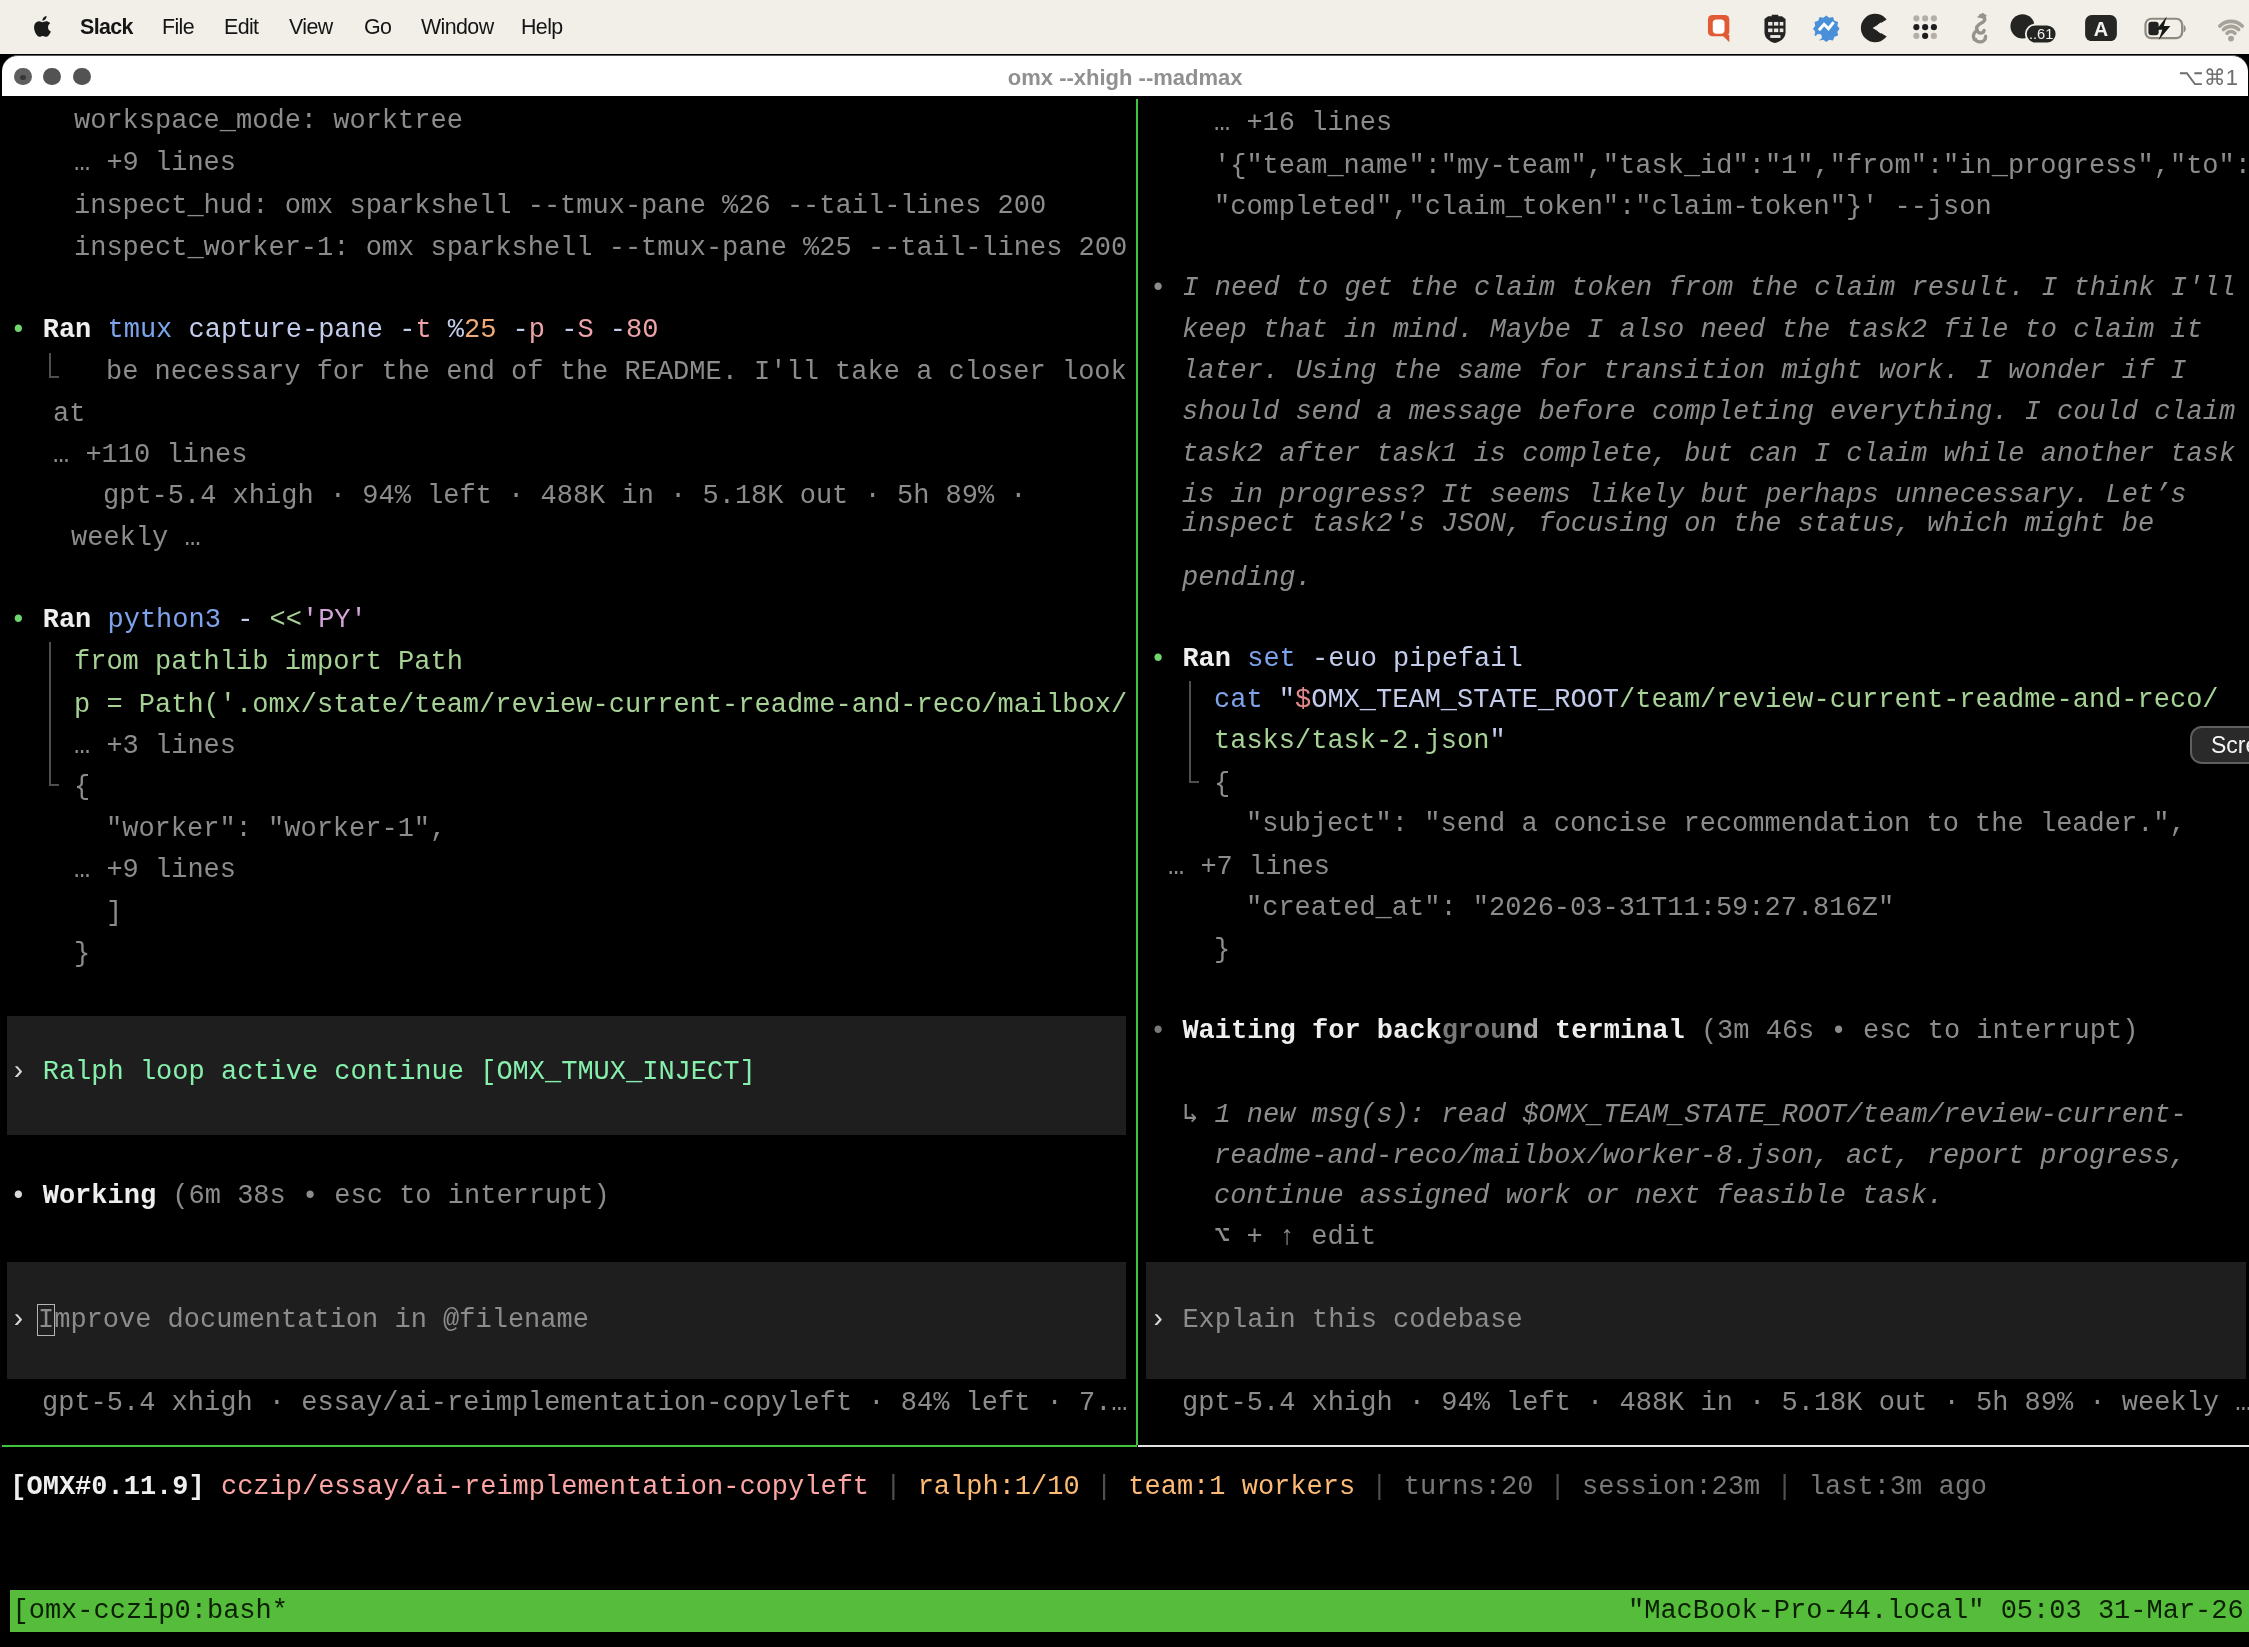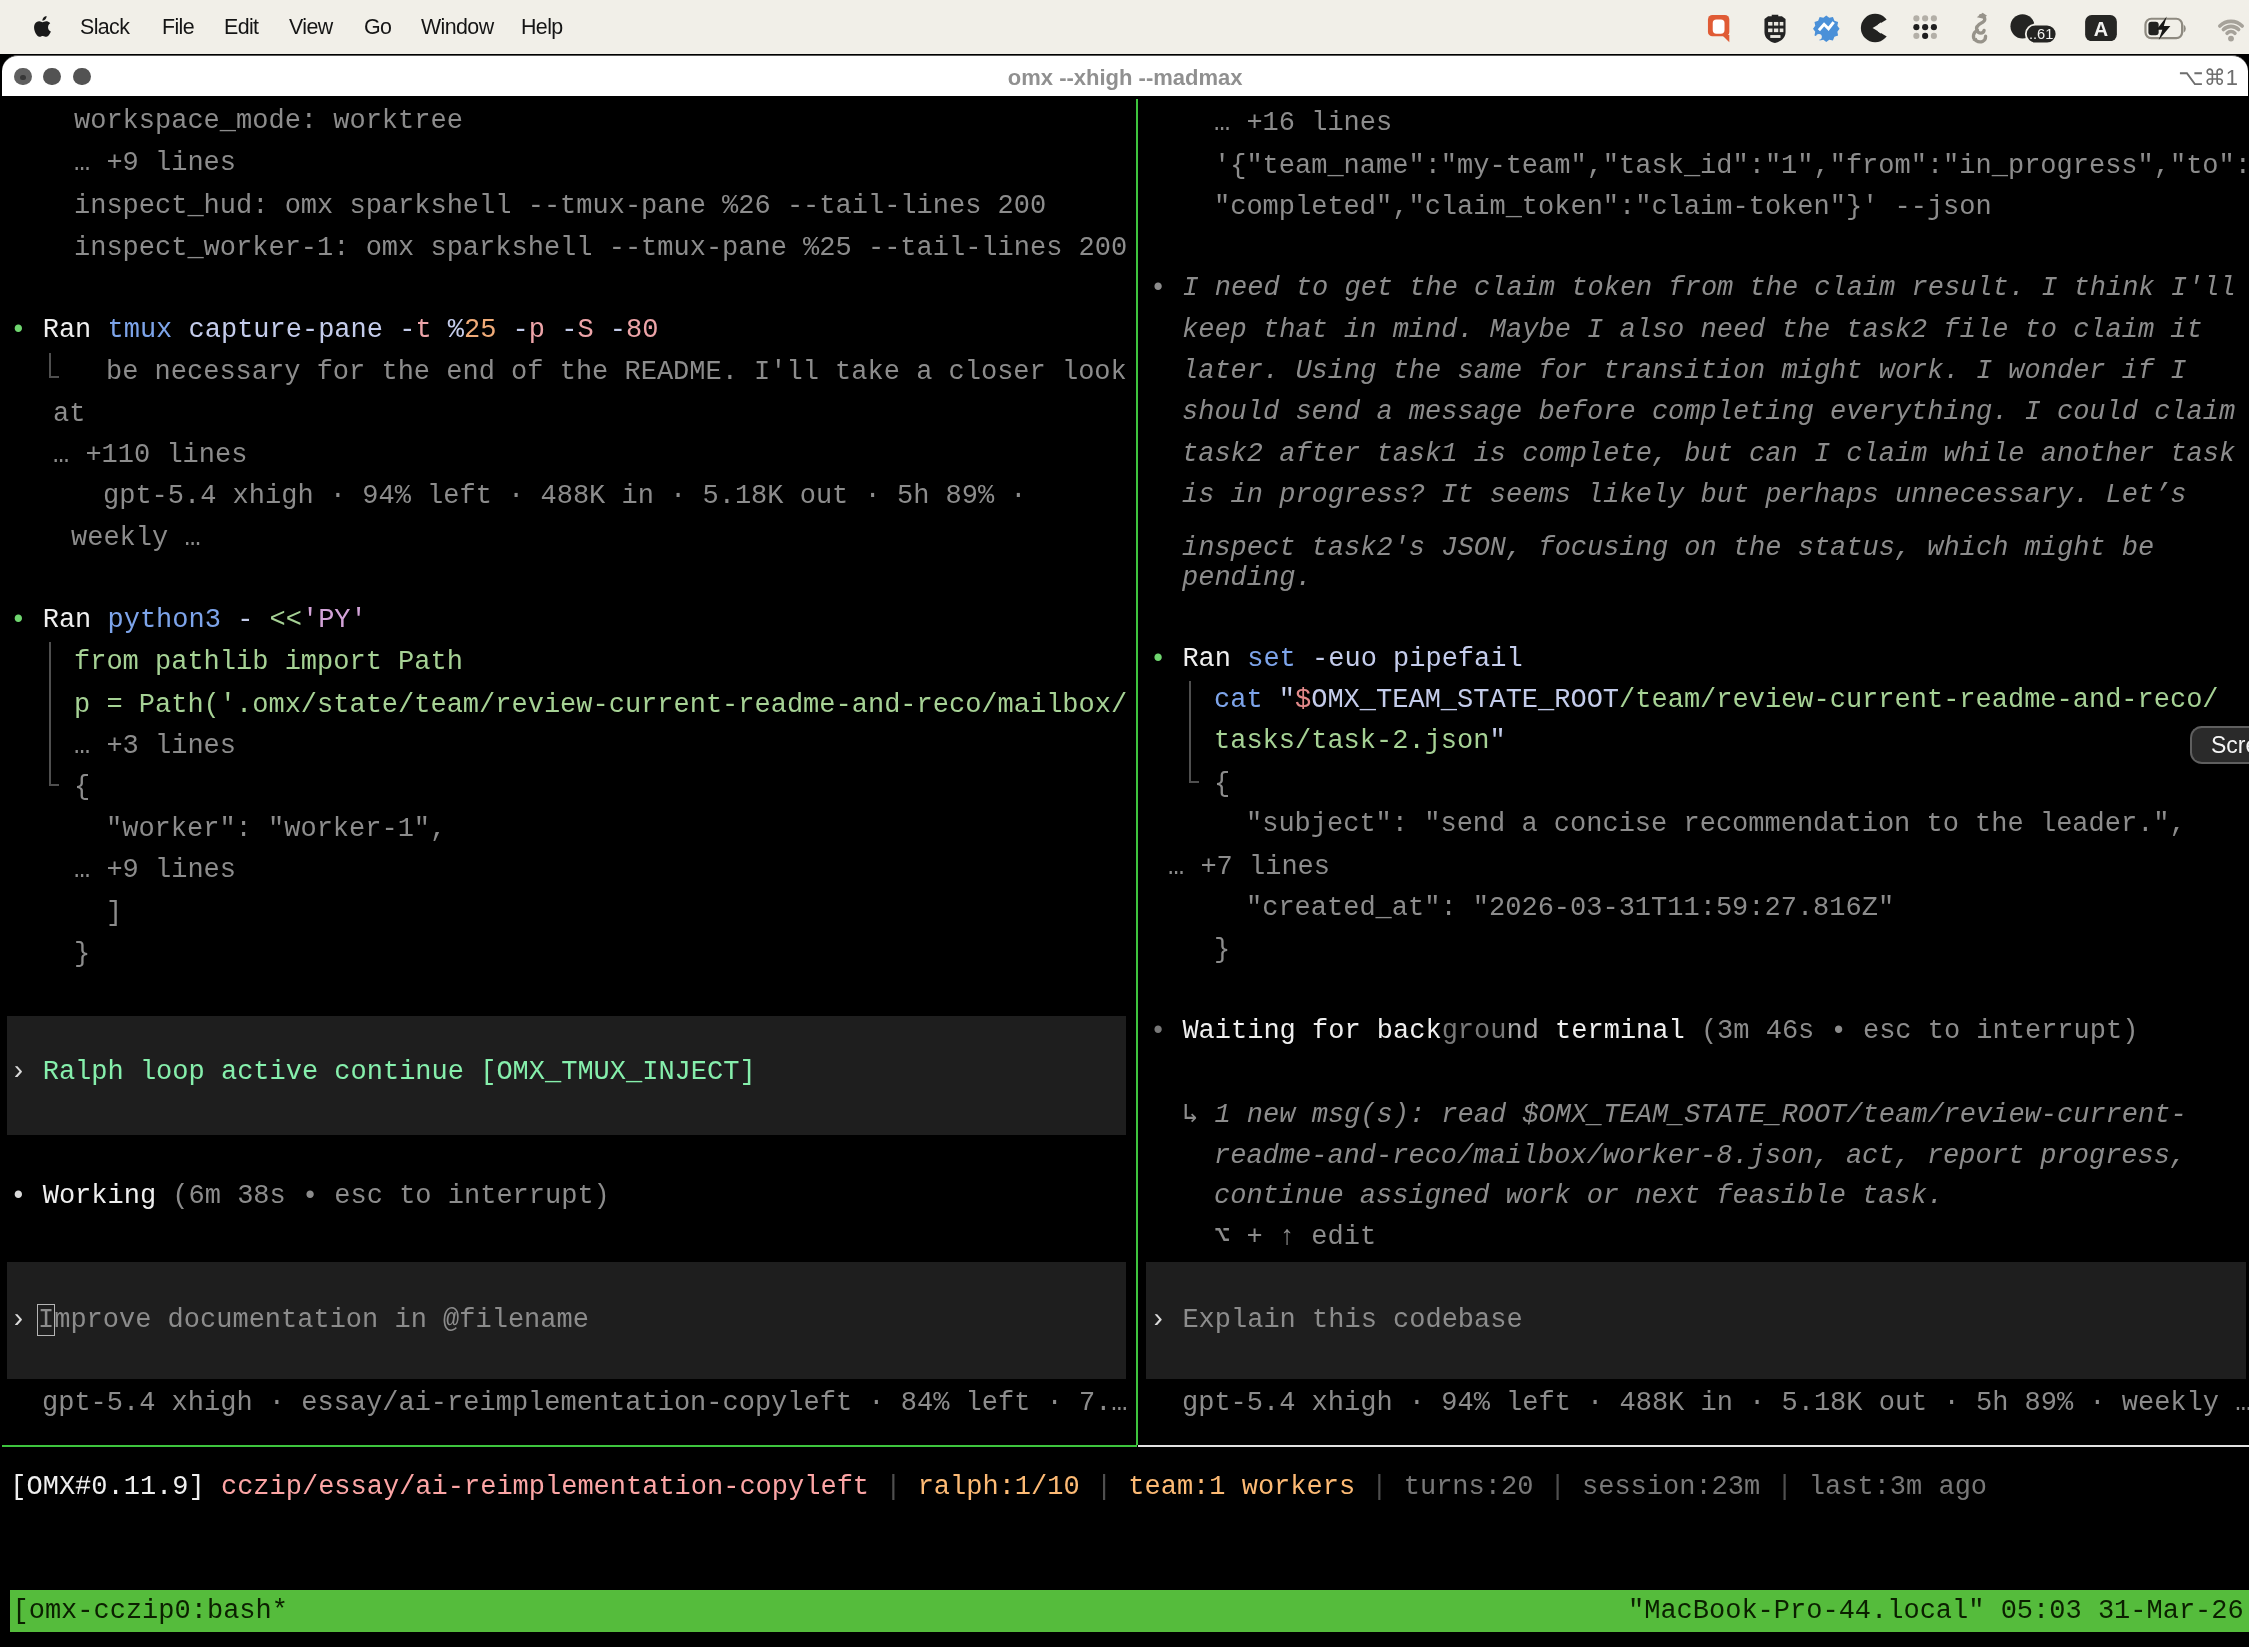--- a/index.html
+++ b/index.html
@@ -2,21 +2,21 @@
 <html style="font-size:11.8px"><head><meta charset="utf-8"><style>
 *{margin:0;padding:0;box-sizing:border-box}
 html,body{width:2250px;height:1648px;background:#000;overflow:hidden}
 body{position:relative;font-family:"Liberation Sans",sans-serif}
 .menubar{position:absolute;left:0;top:0;width:2250px;height:54px;background:#f1efe8}
 .mi{position:absolute;top:0;height:54px;line-height:54px;font-size:21.4px;letter-spacing:-0.6px;color:#151515}
 .win{position:absolute;left:2.2px;top:55px;width:2246px;height:1592px;background:#000;border-radius:16px 16px 0 0}
 .tbar{position:absolute;left:0;top:0;width:100%;height:41px;background:#ffffff;border-radius:16px 16px 0 0;border-top:0.7px solid #565656}
 .tl{position:absolute;top:11.8px;width:17.7px;height:17.7px;border-radius:50%}
 .row{position:absolute;white-space:pre;font-family:"Liberation Mono",monospace;font-size:27px;line-height:42px;height:42px;color:#8c8c8c}
-.b{font-weight:normal}
+.b{font-weight:bold}
 .it{font-style:italic}
 .w{color:#efefef}
 .gb{color:#6fd66f}
 .gr{color:#a6d295}
 .bl{color:#7da4ea}
 .lv{color:#c4cceb}
 .sa{color:#e2898a}
 .pk{color:#eda4a8}
 .or{color:#f0ab78}
 .mv{color:#d3a3d8}
@@ -168,21 +168,21 @@
 <div class="row" style="top:1382px;left:42px">gpt-5.4 xhigh · essay/ai-reimplementation-copyleft · 84% left · 7.…</div>
 <div class="row" style="top:102px;left:1214px">… +16 lines</div>
 <div class="row" style="top:145px;left:1214px">'{"team_name":"my-team","task_id":"1","from":"in_progress","to":"</div>
 <div class="row" style="top:186px;left:1214px">"completed","claim_token":"claim-token"}' --json</div>
 <div class="row" style="top:267px;left:1150px">• <span class="it">I need to get the claim token from the claim result. I think I'll</span></div>
 <div class="row" style="top:309px;left:1182px"><span class="it">keep that in mind. Maybe I also need the task2 file to claim it</span></div>
 <div class="row" style="top:350px;left:1182px"><span class="it">later. Using the same for transition might work. I wonder if I</span></div>
 <div class="row" style="top:391px;left:1182px"><span class="it">should send a message before completing everything. I could claim</span></div>
 <div class="row" style="top:433px;left:1182px"><span class="it">task2 after task1 is complete, but can I claim while another task</span></div>
 <div class="row" style="top:474px;left:1182px"><span class="it">is in progress? It seems likely but perhaps unnecessary. Let’s</span></div>
-<div class="row" style="top:527px;left:1182px"><span class="it">inspect task2's JSON, focusing on the status, which might be</span></div>
+<div class="row" style="top:503px;left:1182px"><span class="it">inspect task2's JSON, focusing on the status, which might be</span></div>
 <div class="row" style="top:557px;left:1182px"><span class="it">pending.</span></div>
 <div class="row" style="top:638px;left:1150px"><span class="gb">•</span> <span class="w b">Ran</span> <span class="bl">set</span> <span class="lv">-euo pipefail</span></div>
 <div class="row" style="top:679px;left:1214px"><span class="bl">cat</span> <span class="lv">"</span><span class="sa">$</span><span class="lv">OMX_TEAM_STATE_ROOT</span><span class="gr">/team/review-current-readme-and-reco/</span></div>
 <div class="row" style="top:720px;left:1214px"><span class="gr">tasks/task-2.json</span><span class="lv">"</span></div>
 <div class="row" style="top:763px;left:1214px">{</div>
 <div class="row" style="top:803px;left:1246px">"subject": "send a concise recommendation to the leader.",</div>
 <div class="row" style="top:846px;left:1168px">… +7 lines</div>
 <div class="row" style="top:887px;left:1246px">"created_at": "2026-03-31T11:59:27.816Z"</div>
 <div class="row" style="top:929px;left:1214px">}</div>
 <div class="row" style="top:1010px;left:1150px"><span class="dim">•</span> <span class="w b">Waiting for back</span><span class="dim b">grou</span><span class="mid b">nd</span><span class="w b"> terminal</span> (3m 46s • esc to interrupt)</div>

